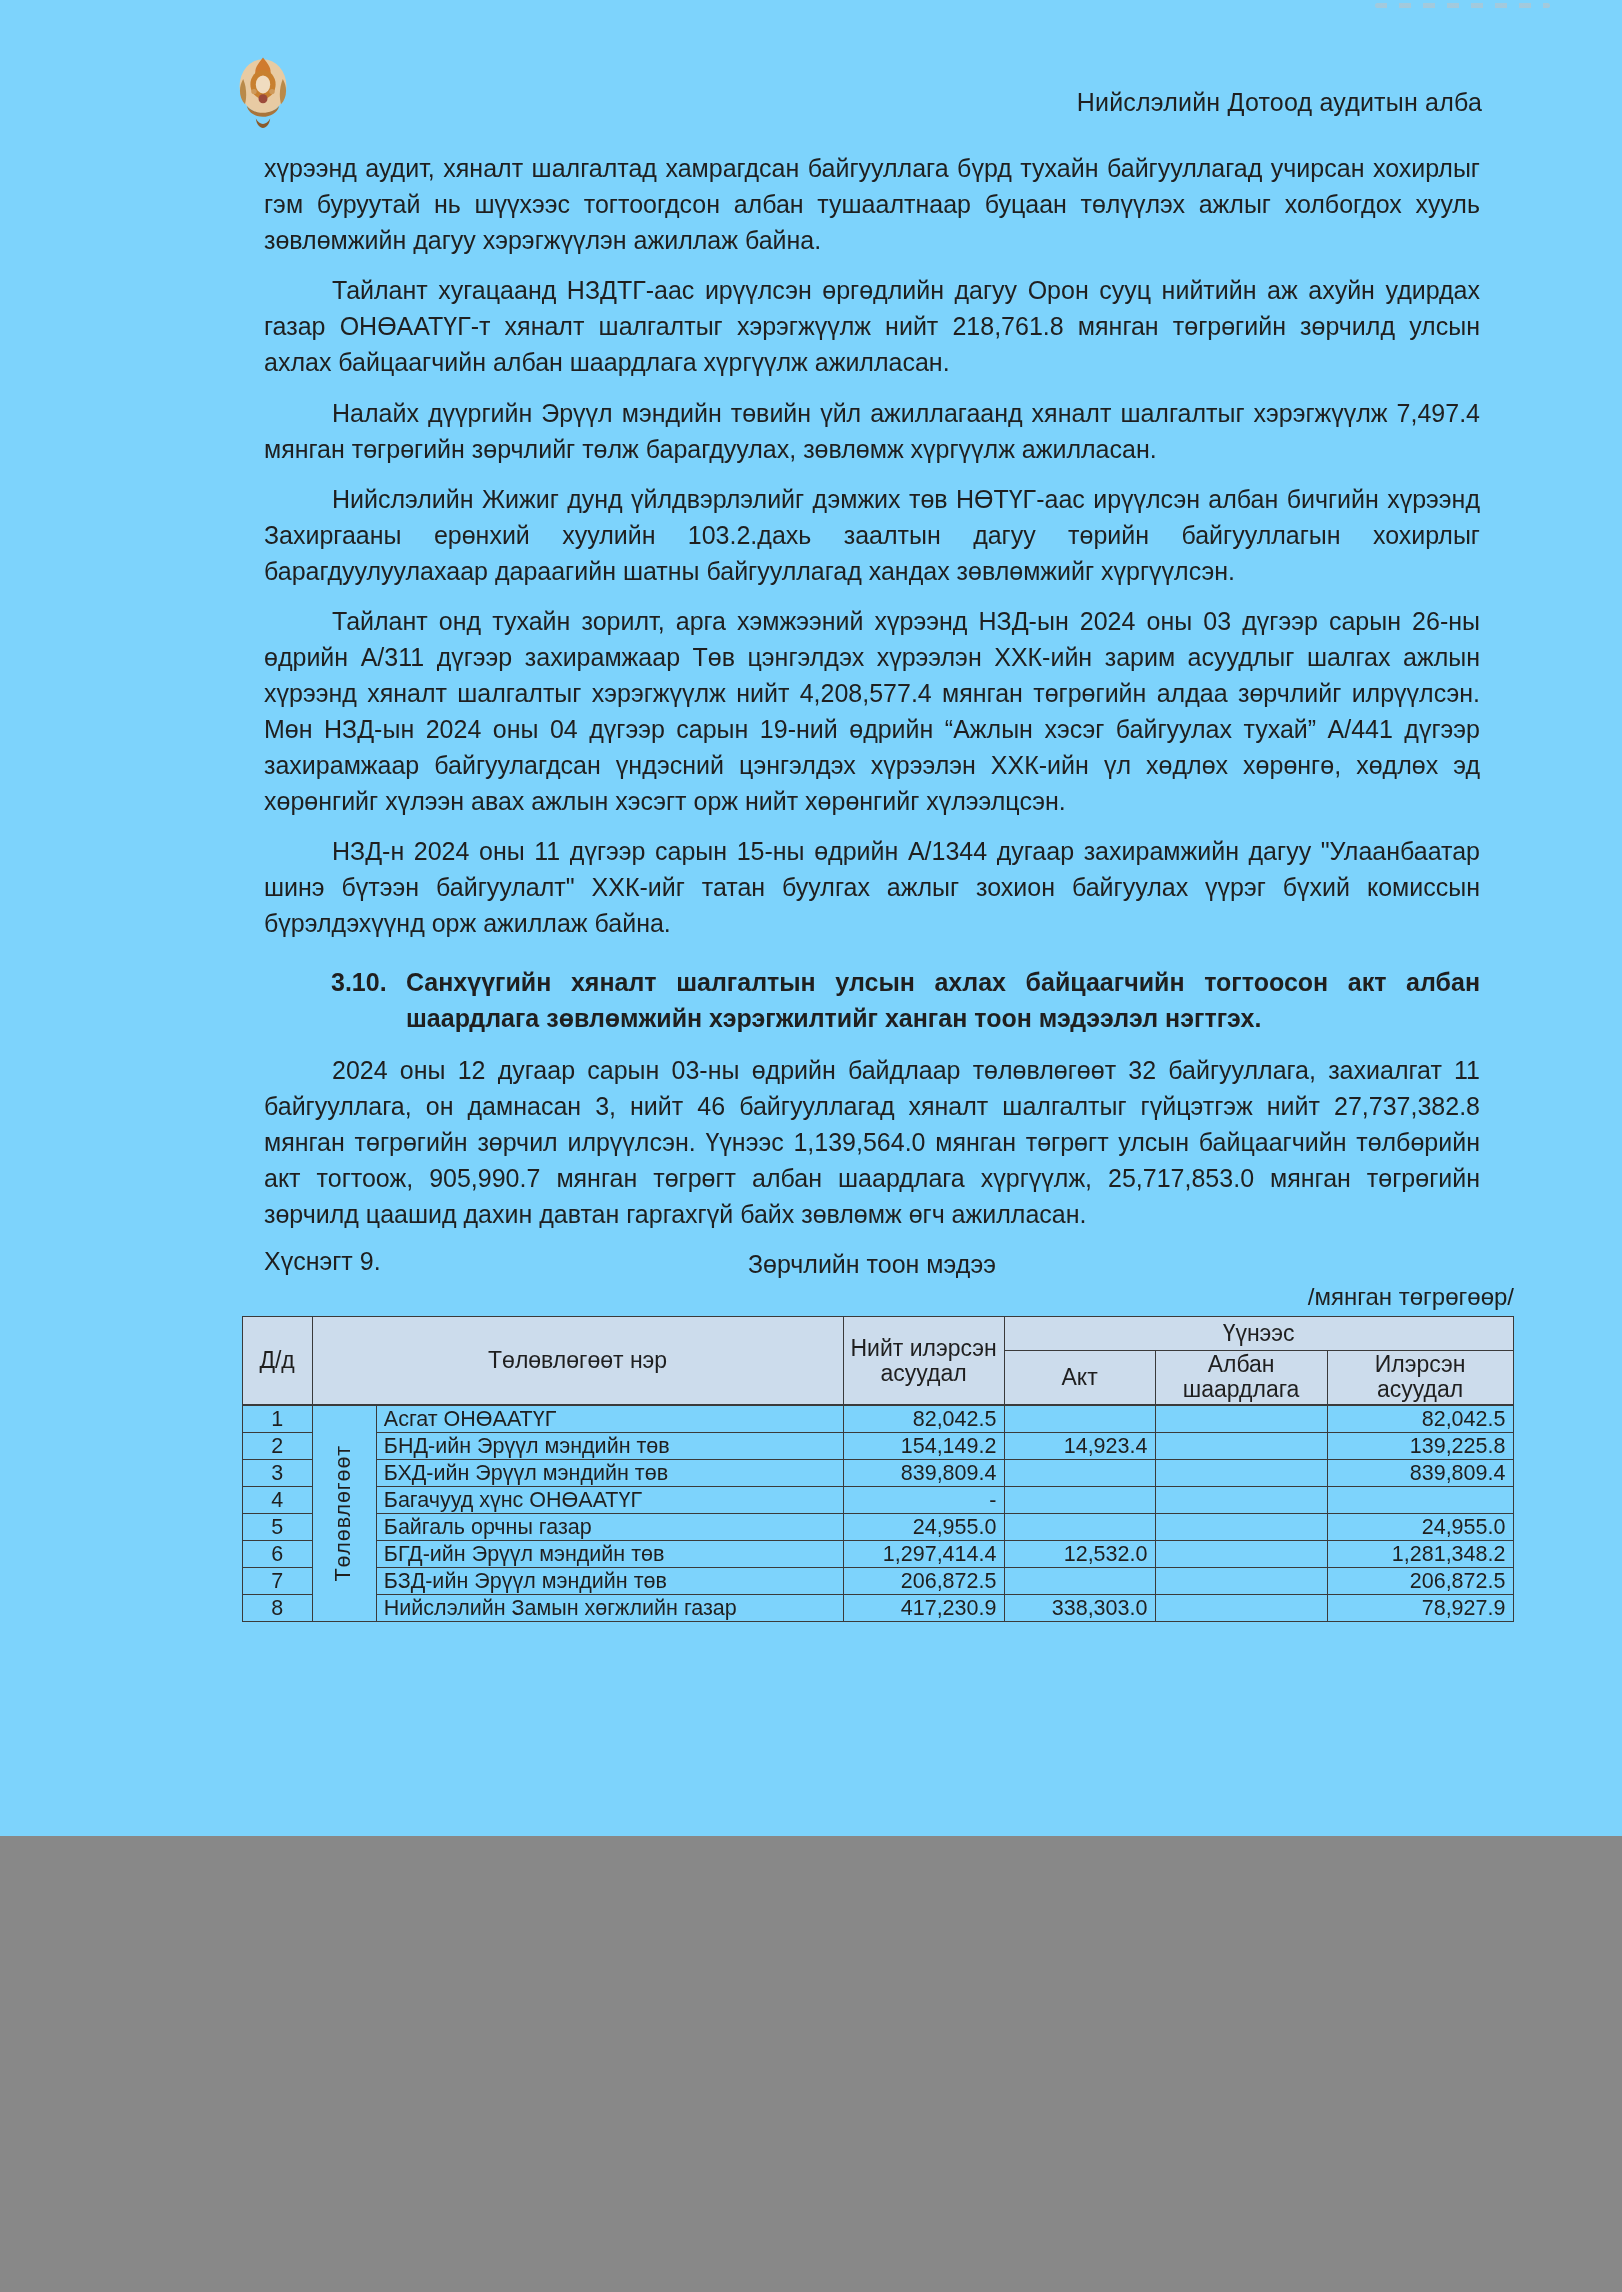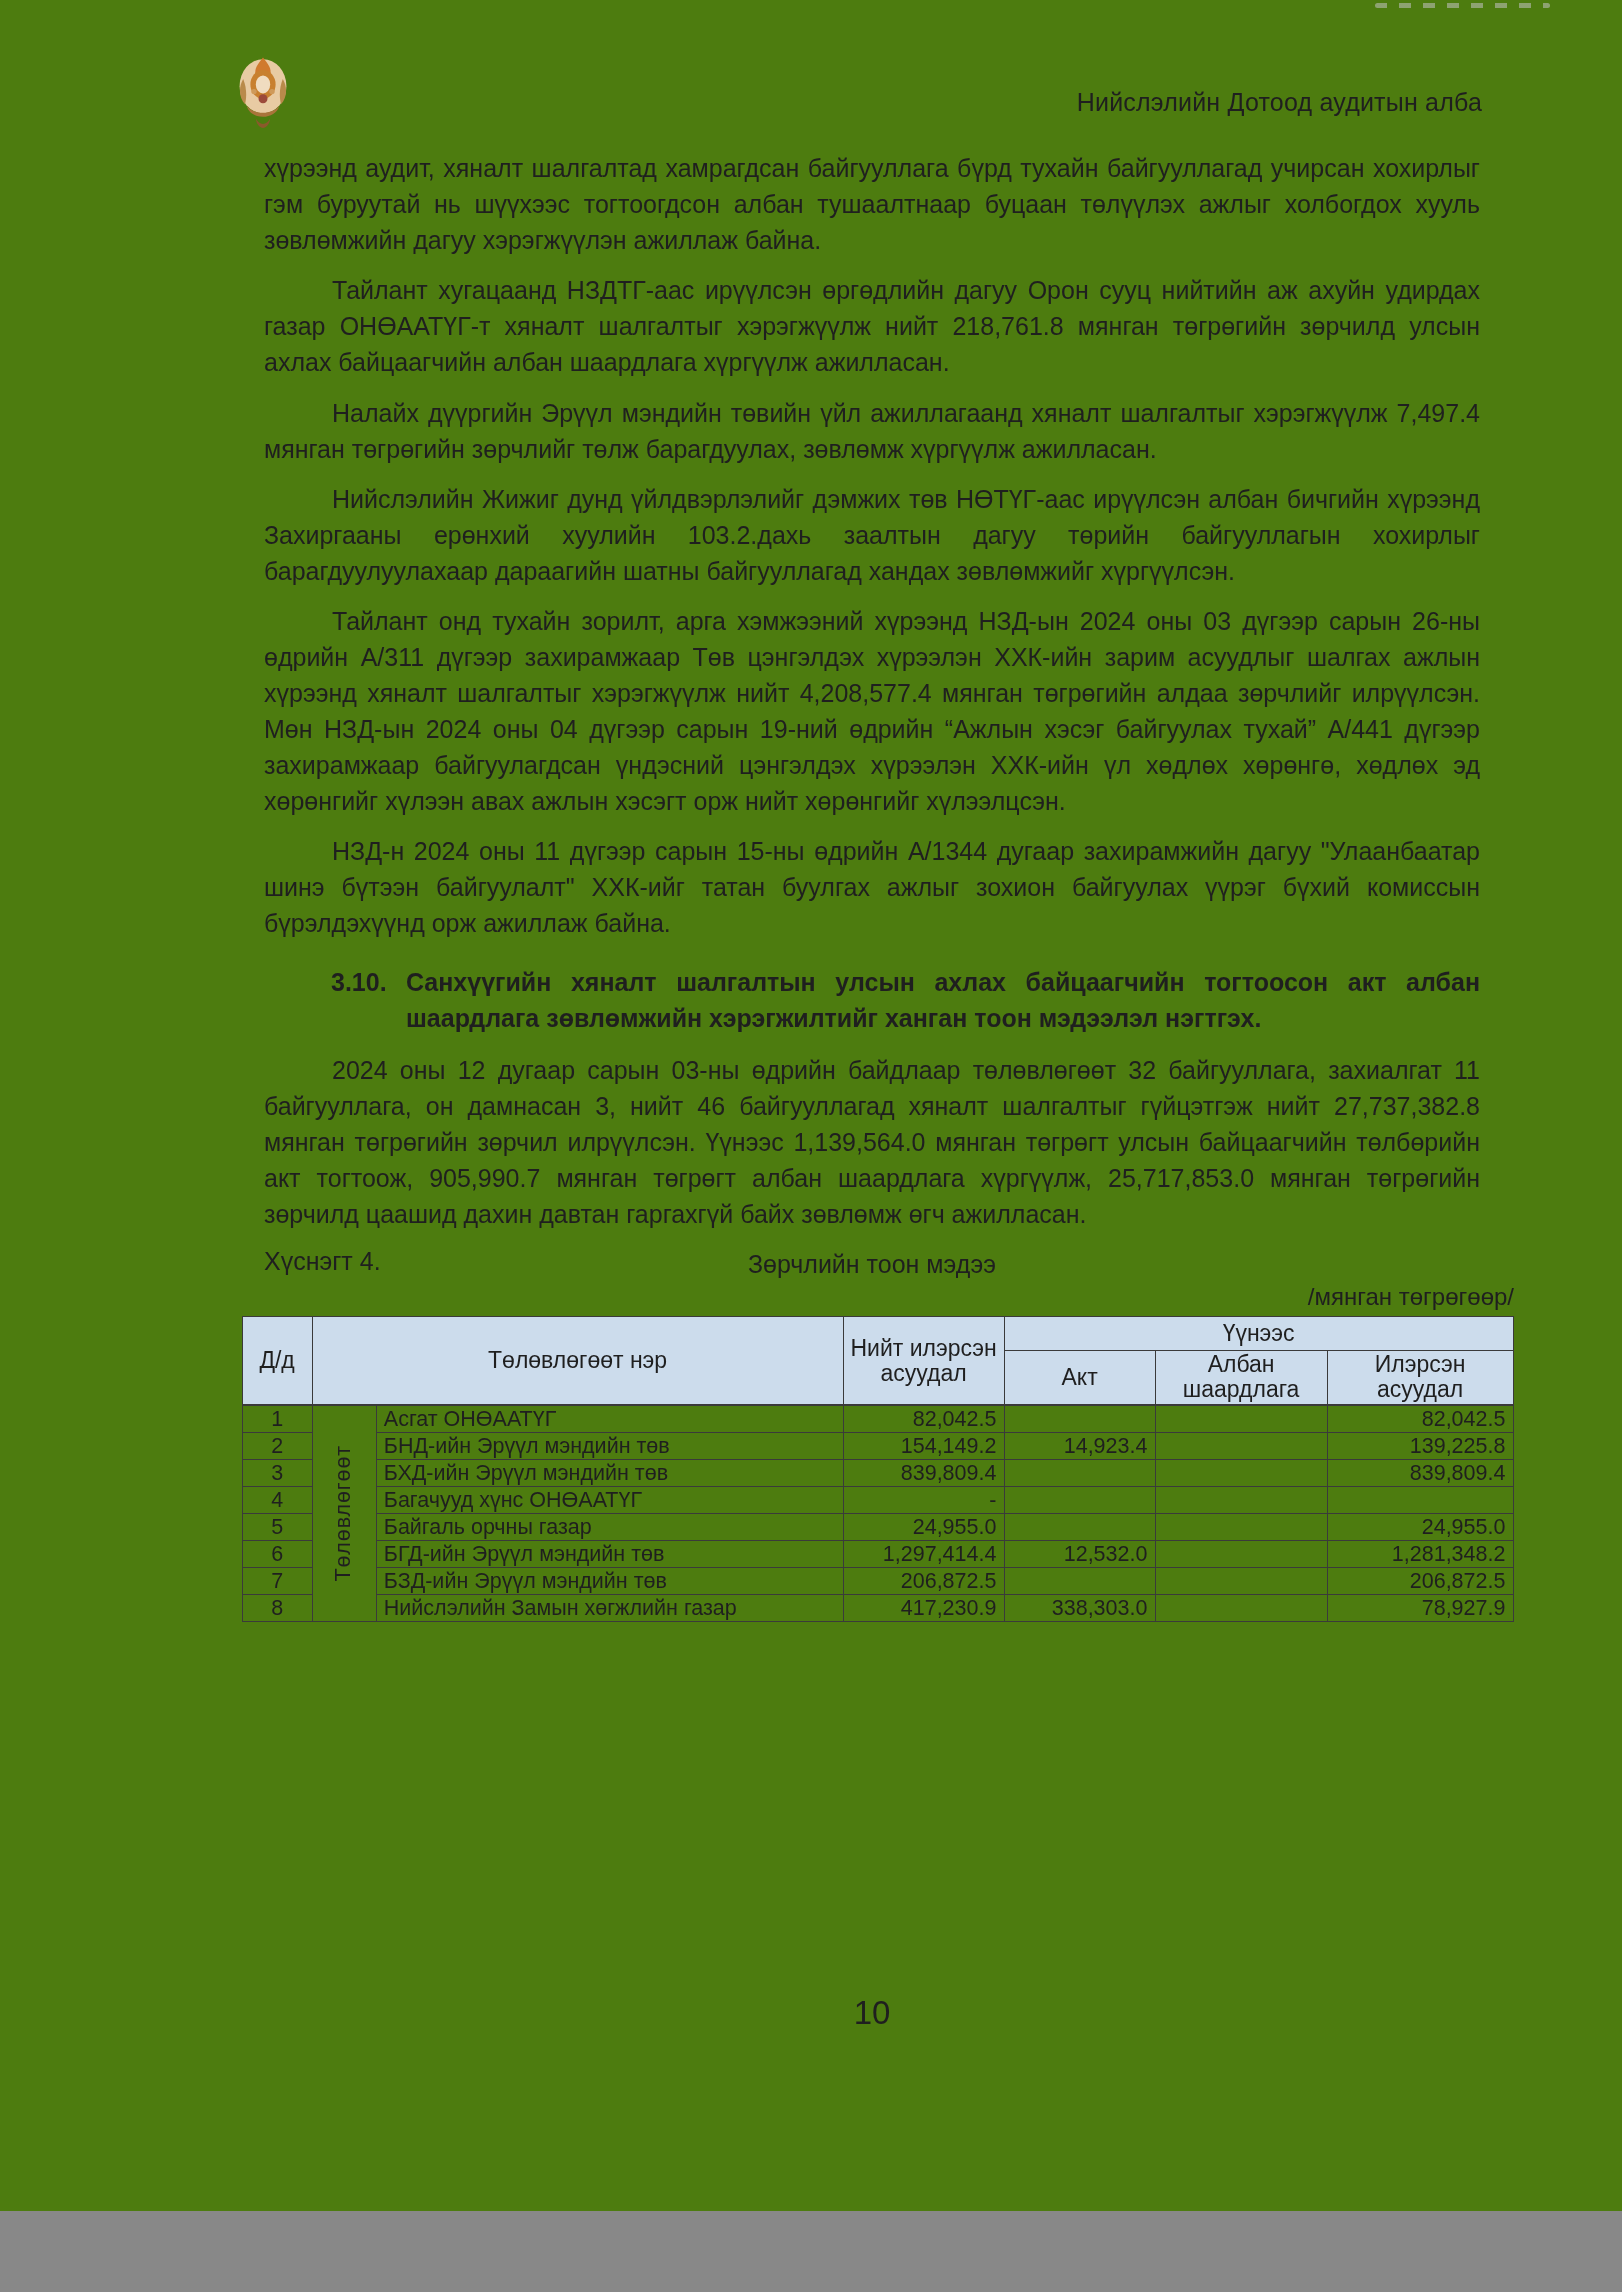--- a/index.html
+++ b/index.html
@@ -1,19 +1,19 @@
 <!DOCTYPE html>
 <html style="font-size:14.3px"><head>
 <meta charset="utf-8">
 <style>
   html,body{margin:0;padding:0;background:#888;}
   .page{
     position:relative;
-    width:1623px;height:2211px;
-    background:#4d7c0f;
+    width:1623px;height:1836px;
+    background:#7dd3fc;
     font-family:"Liberation Sans","DejaVu Sans",sans-serif;
     color:#1f1f1f;
     overflow:hidden;
   }
   
   .artifact{
     position:absolute;top:2.7px;right:73px;width:175px;height:5.4px;
     background:repeating-linear-gradient(90deg,#c2c2c2 0 12.5px,transparent 12.5px 24px);
     opacity:.55;border-radius:2.7px;
   }
@@ -117,21 +117,21 @@
 
 
     <p class="indent">Тайлант онд тухайн зорилт, арга хэмжээний хүрээнд НЗД-ын 2024 оны 03 дүгээр сарын 26-ны өдрийн А/311 дүгээр захирамжаар Төв цэнгэлдэх хүрээлэн ХХК-ийн зарим асуудлыг шалгах ажлын хүрээнд хяналт шалгалтыг хэрэгжүүлж нийт 4,208,577.4 мянган төгрөгийн алдаа зөрчлийг илрүүлсэн. Мөн НЗД-ын 2024 оны 04 дүгээр сарын 19-ний өдрийн “Ажлын хэсэг байгуулах тухай” А/441 дүгээр захирамжаар байгуулагдсан үндэсний цэнгэлдэх хүрээлэн ХХК-ийн үл хөдлөх хөрөнгө, хөдлөх эд хөрөнгийг хүлээн авах ажлын хэсэгт орж нийт хөрөнгийг хүлээлцсэн.</p>
     <p class="indent">НЗД-н 2024 оны 11 дүгээр сарын 15-ны өдрийн А/1344 дугаар захирамжийн дагуу "Улаанбаатар шинэ бүтээн байгуулалт" ХХК-ийг татан буулгах ажлыг зохион байгуулах үүрэг бүхий комиссын бүрэлдэхүүнд орж ажиллаж байна.</p>
 
     <div class="section"><span class="sec-num">3.10.</span><span>Санхүүгийн хяналт шалгалтын улсын ахлах байцаагчийн тогтоосон акт албан шаардлага зөвлөмжийн хэрэгжилтийг ханган тоон мэдээлэл нэгтгэх.</span></div>
 
     <p class="indent">2024 оны 12 дугаар сарын 03-ны өдрийн байдлаар төлөвлөгөөт 32 байгууллага, захиалгат 11 байгууллага, он дамнасан 3, нийт 46 байгууллагад хяналт шалгалтыг гүйцэтгэж нийт 27,737,382.8 мянган төгрөгийн зөрчил илрүүлсэн. Үүнээс 1,139,564.0 мянган төгрөгт улсын байцаагчийн төлбөрийн акт тогтоож, 905,990.7 мянган төгрөгт албан шаардлага хүргүүлж, 25,717,853.0 мянган төгрөгийн зөрчилд цаашид дахин давтан гаргахгүй байх зөвлөмж өгч ажилласан.</p>
 
     <div class="caption-row">
-      <span class="caption-left">Хүснэгт 4.</span>
+      <span class="caption-left">Хүснэгт 9.</span>
       <span class="caption-title">Зөрчлийн тоон мэдээ</span>
     </div>
     <div class="unit-note">/мянган төгрөгөөр/</div>
 
     <table class="viol">
       <colgroup>
         <col class="col-no">
           <col class="col-rot">
           <col class="col-name">
         <col class="col-total">

